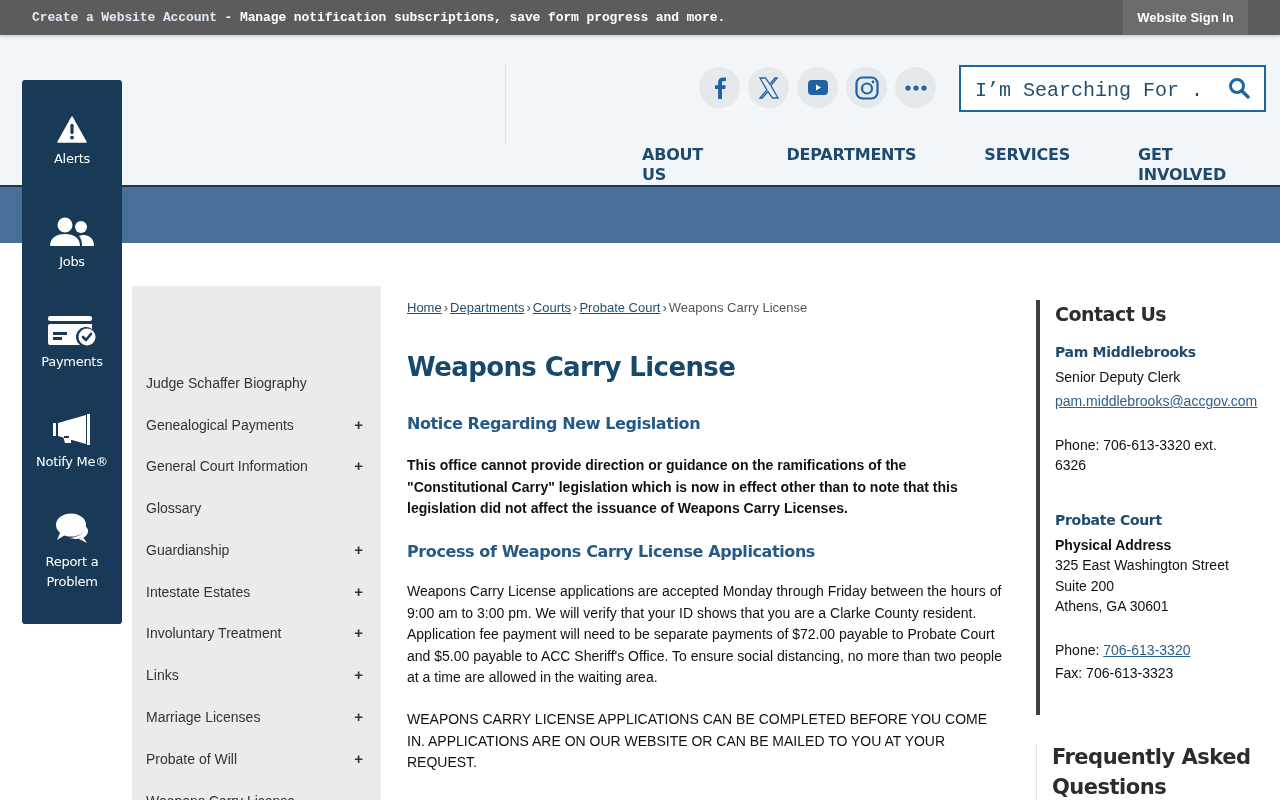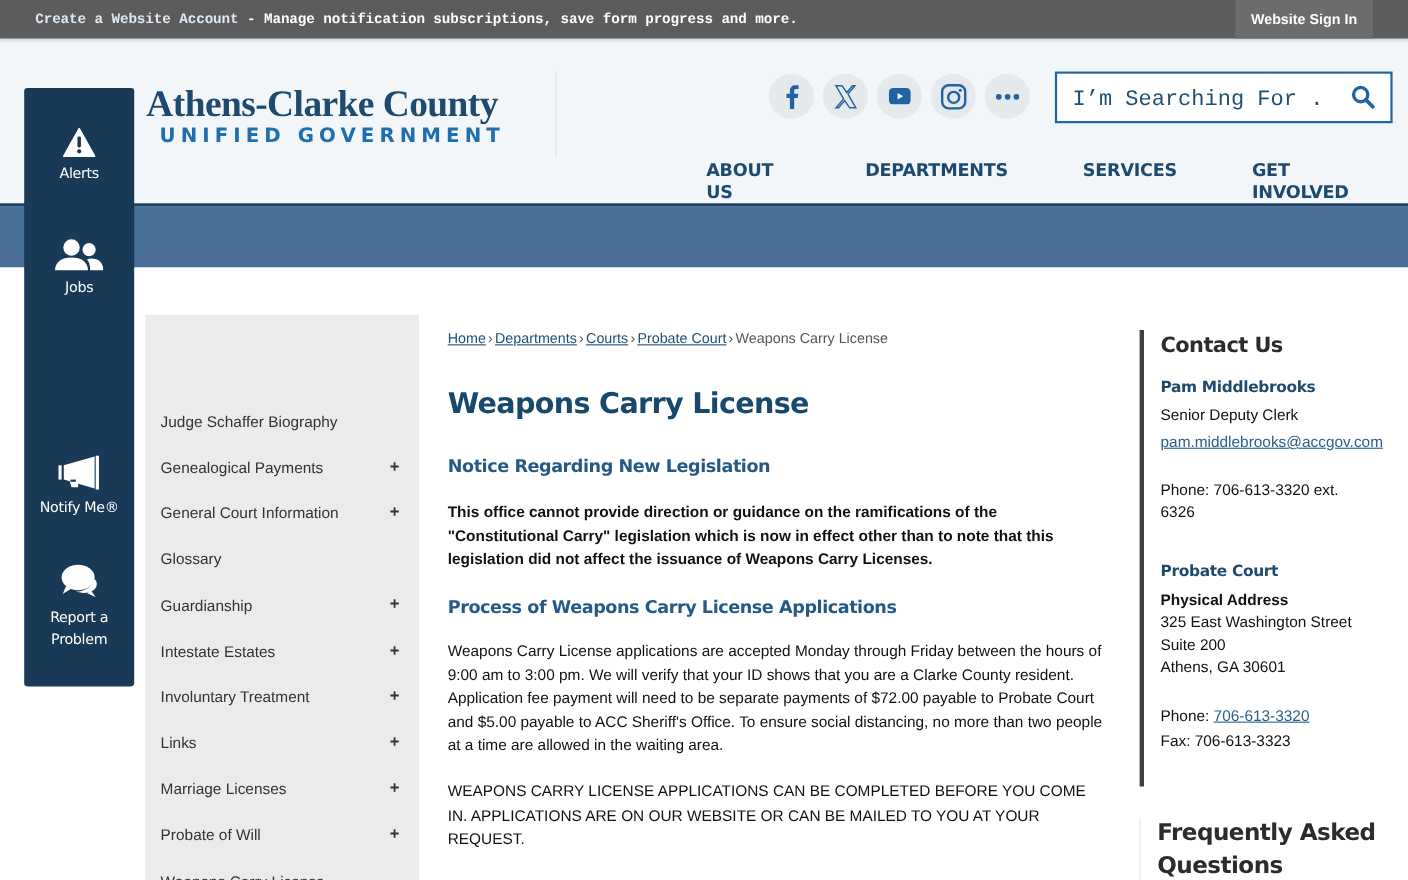--- a/index.html
+++ b/index.html
@@ -65,24 +65,20 @@
 <body>
 
 <div class="topbar">
   <div class="topbar-msg">
     <span class="acct">Create a Website Account</span><span> - Manage notification subscriptions, save form progress and more.</span>
   </div>
   <div class="topbar-signin">Website Sign In</div>
 </div>
 
 <div class="header">
-  <div class="logo">
-    <div class="logo-main">Athens-Clarke County</div>
-    <div class="logo-sub">UNIFIED GOVERNMENT</div>
-  </div>
   <div class="header-divider"></div>
 
   <div class="social">
     <div class="social-btn">
       <svg width="14" height="22" viewBox="0 0 14 22">
           <path d="M9 22V12h3.2l.5-3.8H9V5.8c0-1.1.3-1.8 1.9-1.8H13V.6C12.6.5 11.4.4 10 .4 7.1.4 5.1 2.2 5.1 5.4v2.8H2V12h3.1v10z" fill="#1f63a3"></path>
         </svg>
     </div>
     <div class="social-btn">
       <svg width="22" height="22" viewBox="0 0 22 22">
@@ -141,20 +137,31 @@
     <span class="quick-label">Alerts</span>
   </div>
   <div class="quick-item" style="top:136px;">
     <svg class="quick-icon" width="44" height="30" viewBox="0 0 44 30">
         <circle cx="15" cy="9" r="7.5" fill="#fff"></circle>
         <path d="M0 30c0-8 6-12 15-12s15 4 15 12z" fill="#fff"></path>
         <circle cx="31" cy="11" r="6" fill="#fff"></circle>
         <path d="M32 30c0-5-1-8-3-10 2-1 3-1 4-1 7 0 11 4 11 11z" fill="#fff"></path>
       </svg>
     <span class="quick-label">Jobs</span>
+  </div>
+  <div class="quick-item" style="top:236px;">
+    <svg class="quick-icon" width="48" height="30" viewBox="0 0 48 30">
+        <rect x="0" y="0" width="44" height="5" rx="2" fill="#fff"></rect>
+        <path d="M2 8h42v5a10 10 0 0 0-12 16H2a2 2 0 0 1-2-2V10a2 2 0 0 1 2-2z" fill="#fff"></path>
+        <rect x="5" y="16" width="14" height="3" fill="#183a56"></rect>
+        <rect x="5" y="21" width="9" height="3" fill="#183a56"></rect>
+        <circle cx="39" cy="21" r="8.5" fill="#fff"></circle>
+        <path d="M35 21l3 3 5-6" fill="none" stroke="#183a56" stroke-width="2.6" stroke-linecap="round" stroke-linejoin="round"></path>
+      </svg>
+    <span class="quick-label">Payments</span>
   </div>
   <div class="quick-item" style="top:334px;">
     <svg class="quick-icon" width="38" height="32" viewBox="0 0 38 32">
         <rect x="0" y="9" width="3" height="13" fill="#fff"></rect>
         <path d="M5 9l28-8v29L5 22z" fill="#fff"></path>
         <rect x="34" y="0" width="3" height="31" fill="#fff"></rect>
         <path d="M10 22h8v7h-6z" fill="#fff"></path>
         <rect x="11" y="22" width="5" height="2" fill="#183a56"></rect>
       </svg>
     <span class="quick-label">Notify Me®</span>

